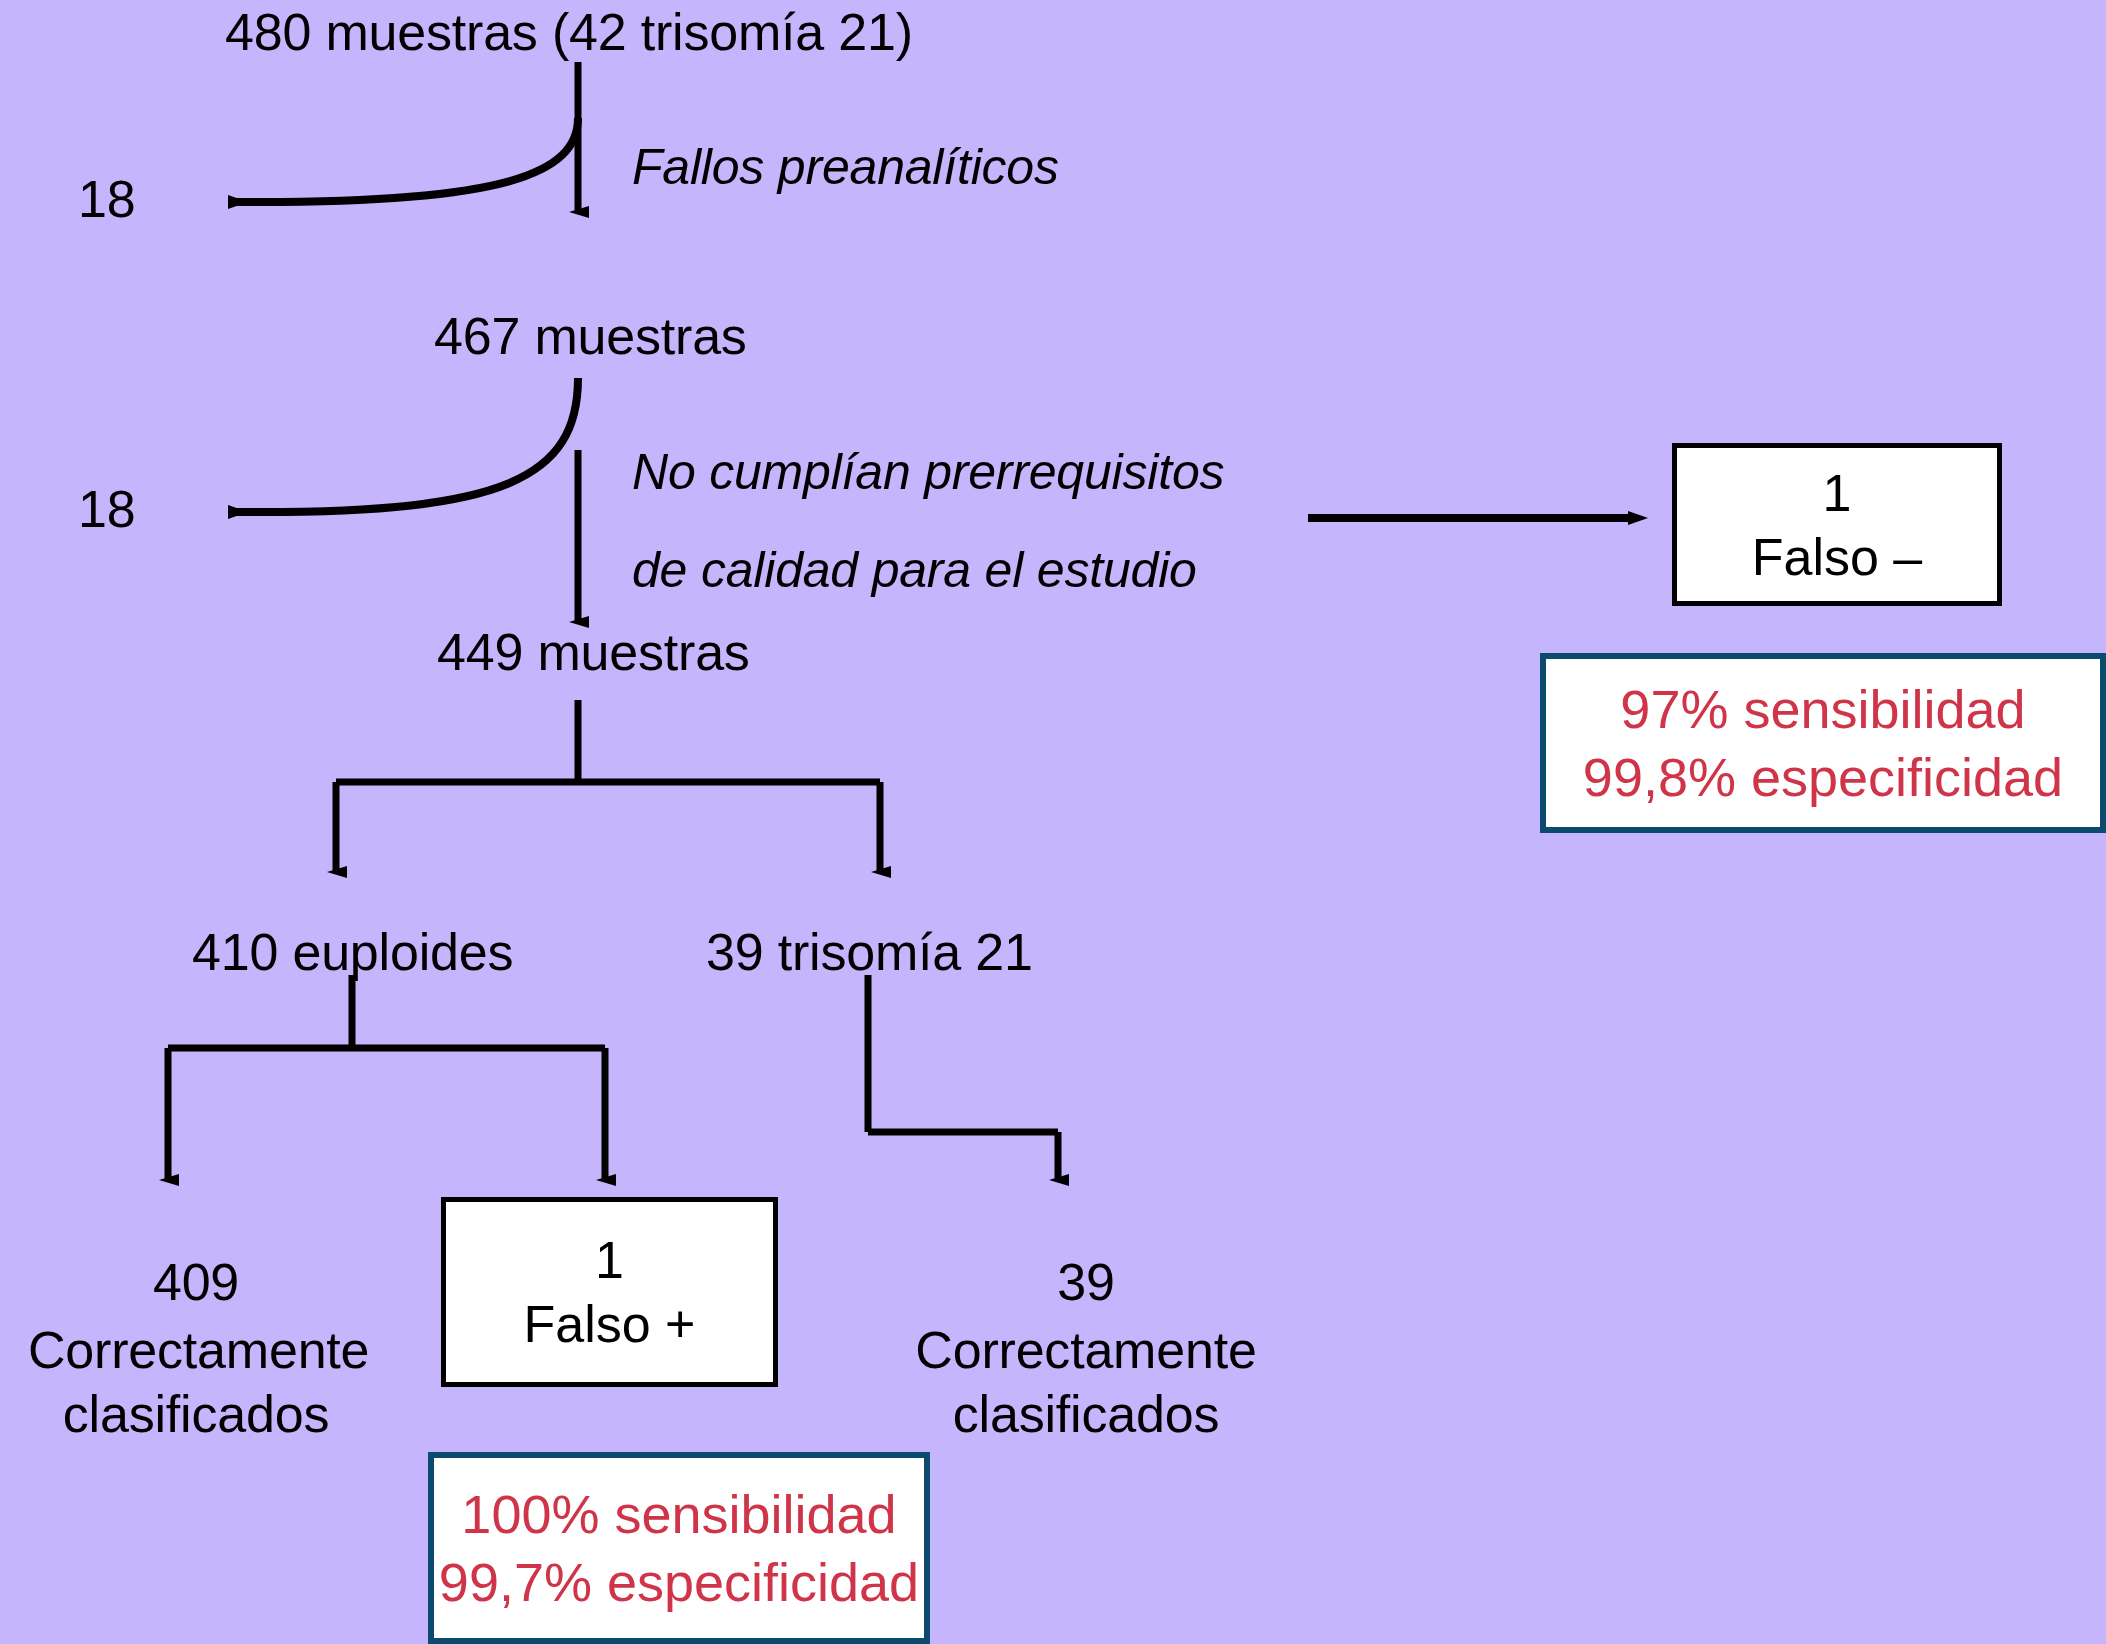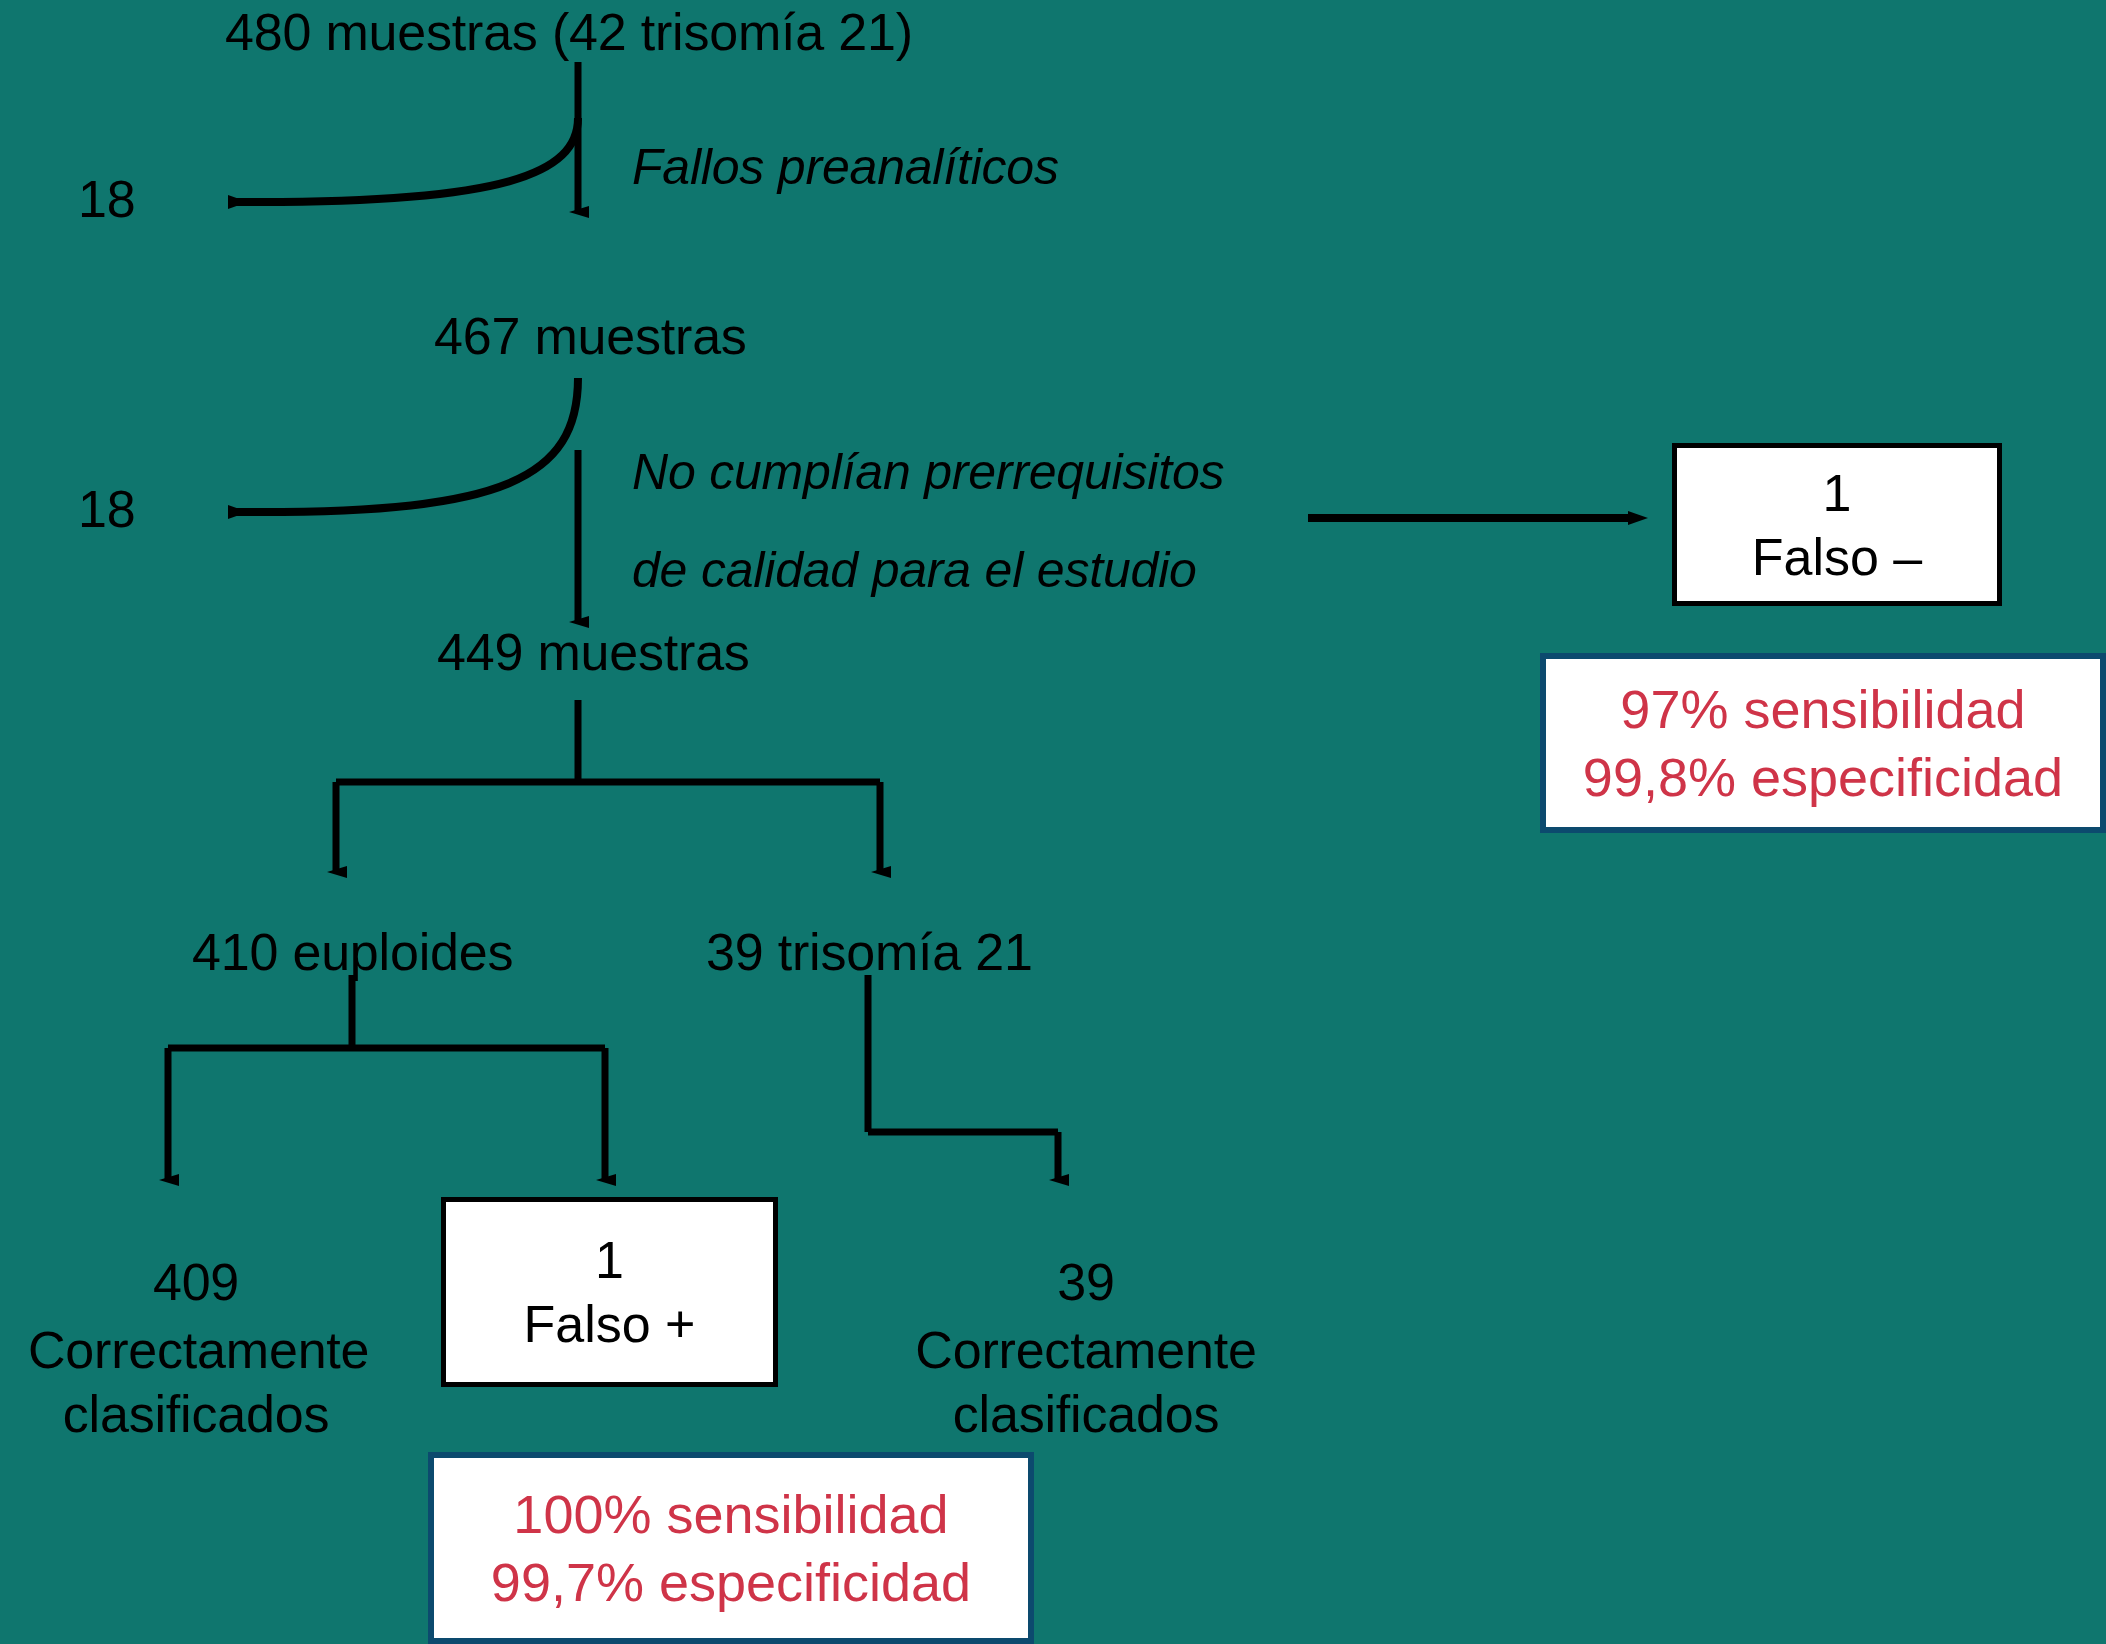--- a/index.html
+++ b/index.html
@@ -4,21 +4,21 @@
 <style>
   html, body {
     margin: 0;
     padding: 0;
     background: #ffffff;
   }
   #root {
     position: relative;
     width: 2106px;
     height: 1644px;
-    background: #0f766e;
+    background: #c4b5fd;
     font-family: "Liberation Sans", sans-serif;
     overflow: hidden;
   }
   svg.flow-layer {
     position: absolute;
     top: 0;
     left: 0;
     width: 2106px;
     height: 1644px;
   }
@@ -168,18 +168,18 @@
   <div class="redbox" style="left:1540px; top:653px; width:566px; height:180px;">
     <span>97% sensibilidad</span>
     <span>99,8% especificidad</span>
   </div>
 
   <div class="boxed" style="left:441px; top:1197px; width:337px; height:190px;">
     <span>1</span>
     <span>Falso +</span>
   </div>
 
-  <div class="redbox" style="left:428px; top:1452px; width:606px; height:192px;">
+  <div class="redbox" style="left:428px; top:1452px; width:502px; height:192px;">
     <span>100% sensibilidad</span>
     <span>99,7% especificidad</span>
   </div>
 
 </div>
 
 </body></html>

